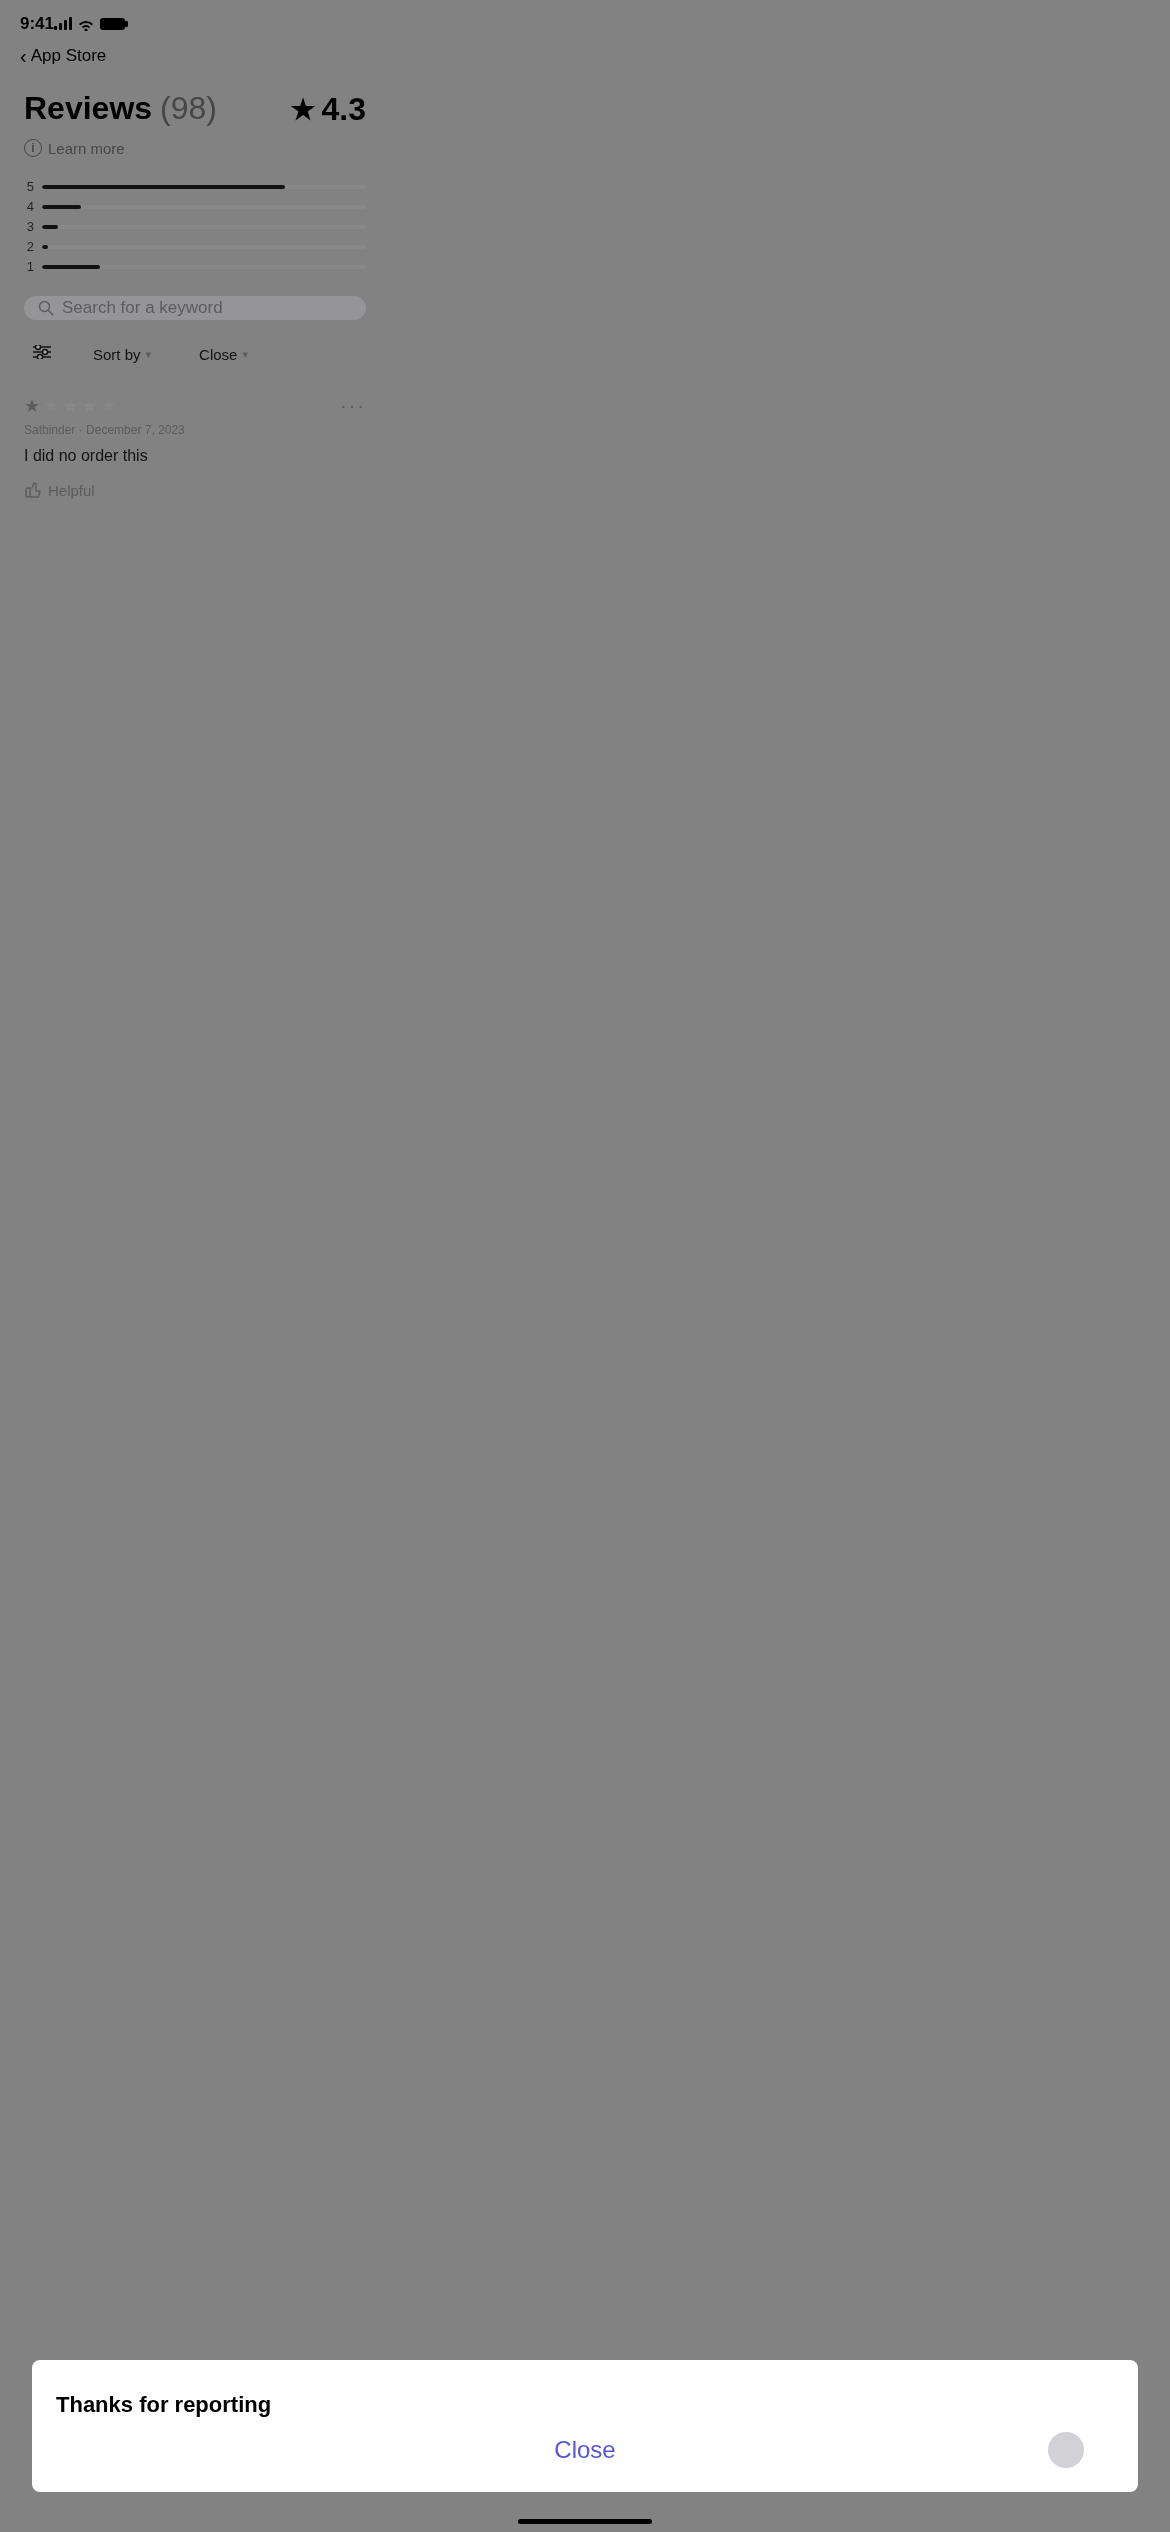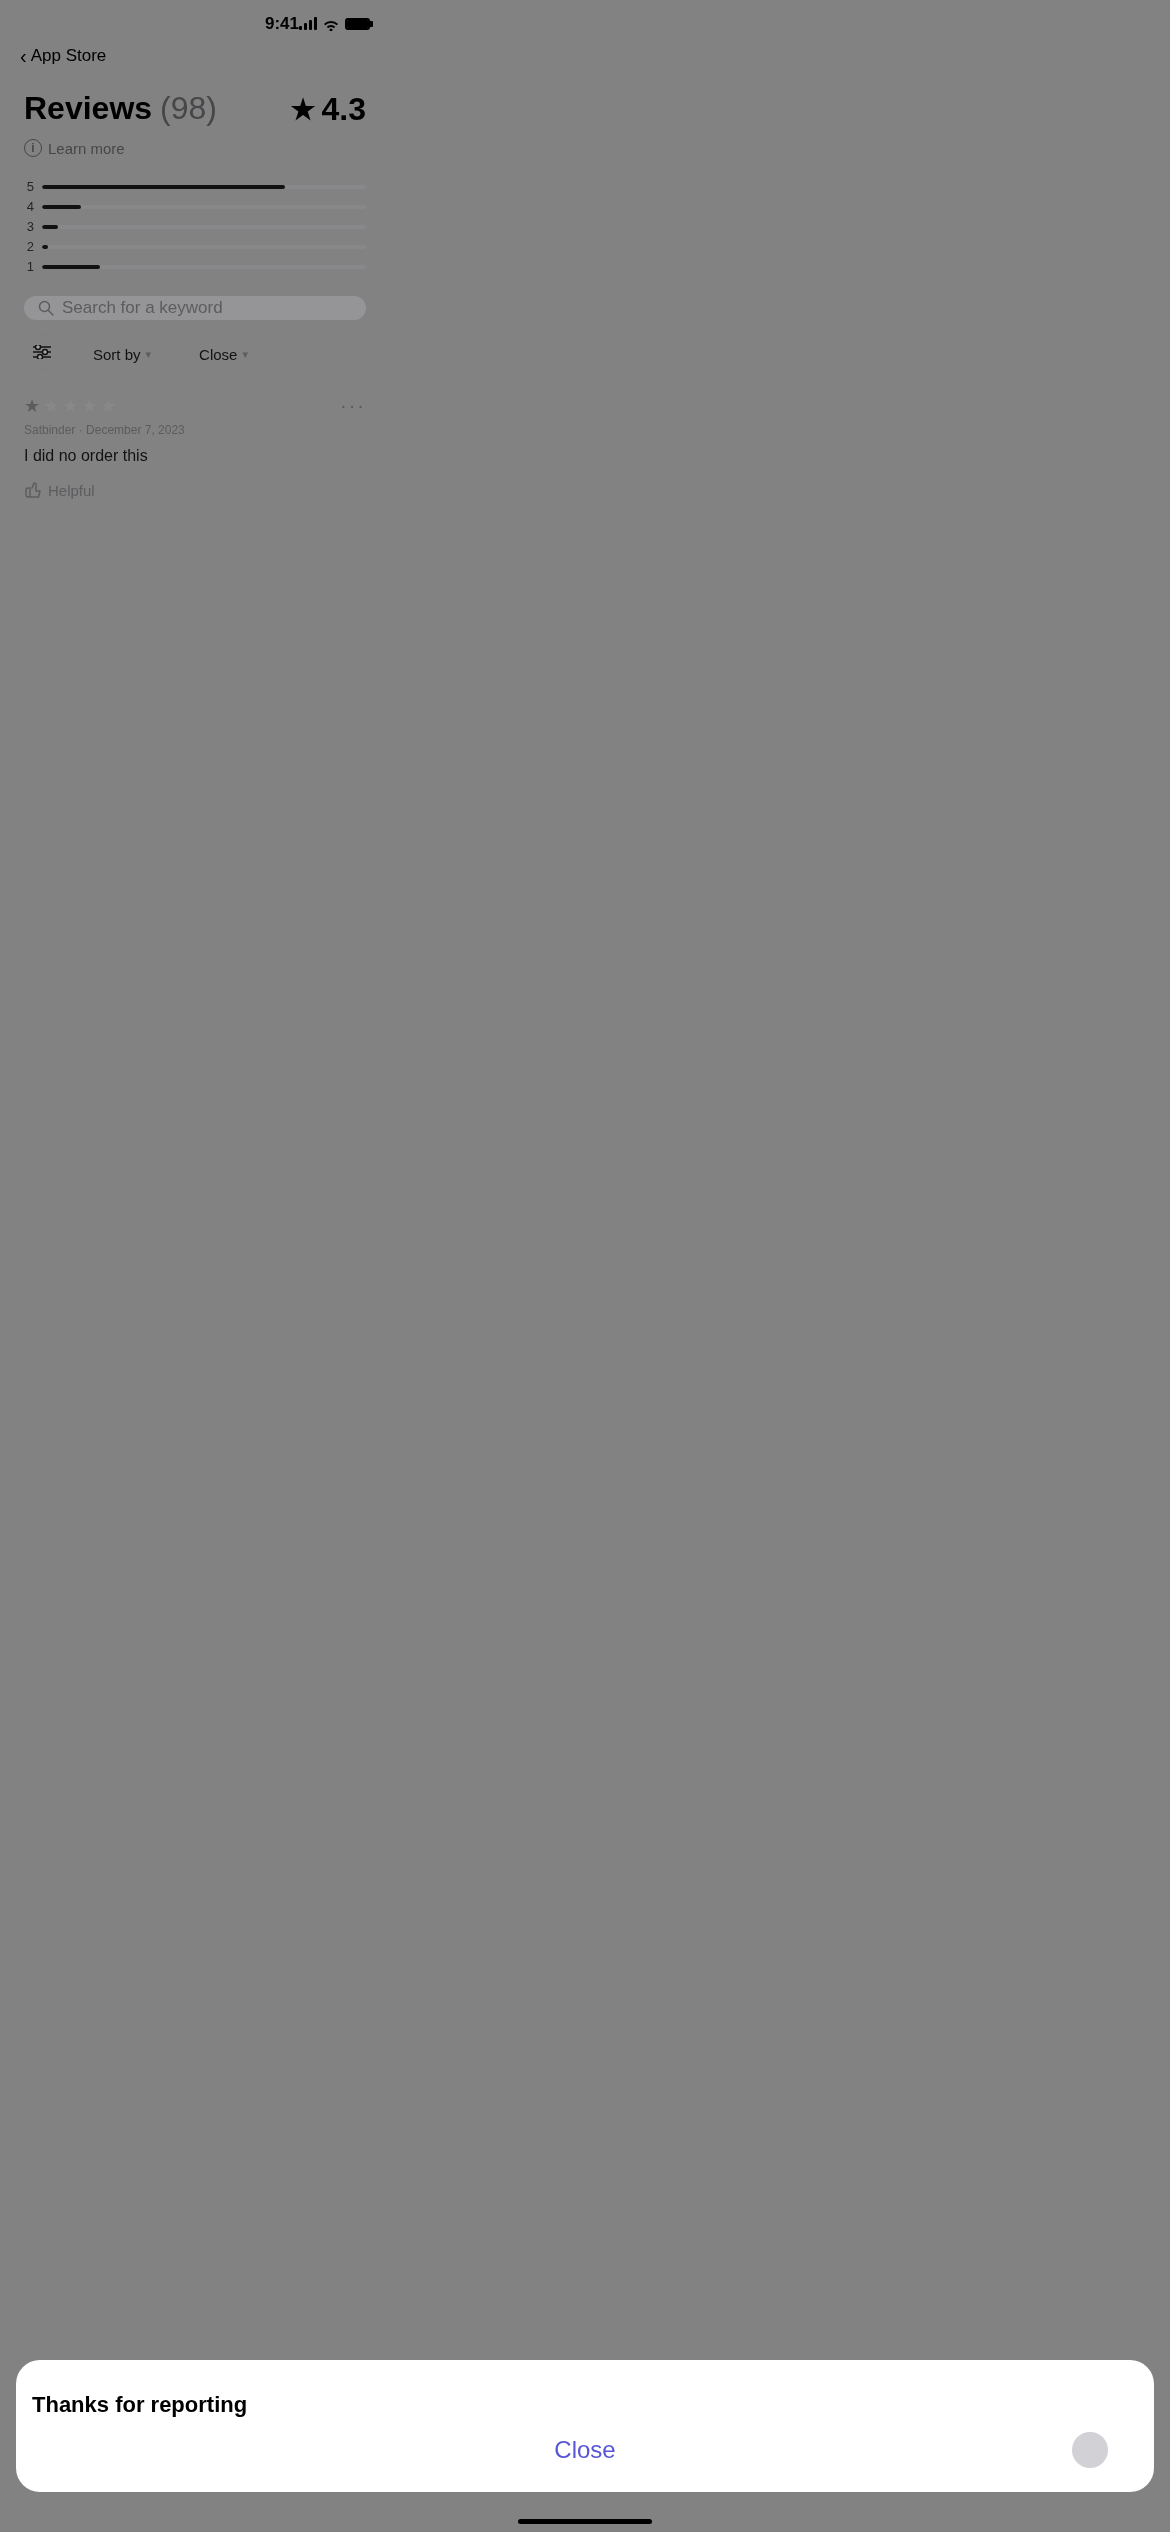--- a/index.html
+++ b/index.html
@@ -10,21 +10,21 @@
       min-height: 844px;
       background: #c8c8c8;
       font-family: -apple-system, BlinkMacSystemFont, 'SF Pro Display', 'SF Pro Text', sans-serif;
       position: relative;
       overflow-x: hidden;
     }
 
     
     .status-bar {
       display: flex;
-      justify-content: flex-end;
+      justify-content: flex-start;
       align-items: center;
       padding: 14px 20px 8px 20px;
       background: transparent;
     }
     .status-time {
       font-size: 17px;
       font-weight: 600;
       color: #000;
     }
     .status-icons {
@@ -265,23 +265,23 @@
       right: 0;
       bottom: 0;
       background: rgba(0,0,0,0.35);
       display: flex;
       align-items: flex-end;
       padding-bottom: 40px;
       z-index: 100;
     }
     .modal-sheet {
       background: #fff;
-      border-radius: 24px;
-      padding: 32px 16px 28px;
-      margin: 0 16px;
+      border-radius: 8px;
+      padding: 32px 24px 28px;
+      margin: 0 32px;
       width: calc(100% - 32px);
       position: relative;
     }
     .modal-title {
       font-size: 22px;
       font-weight: 700;
       color: #000;
       margin-bottom: 18px;
       line-height: 1.2;
     }

